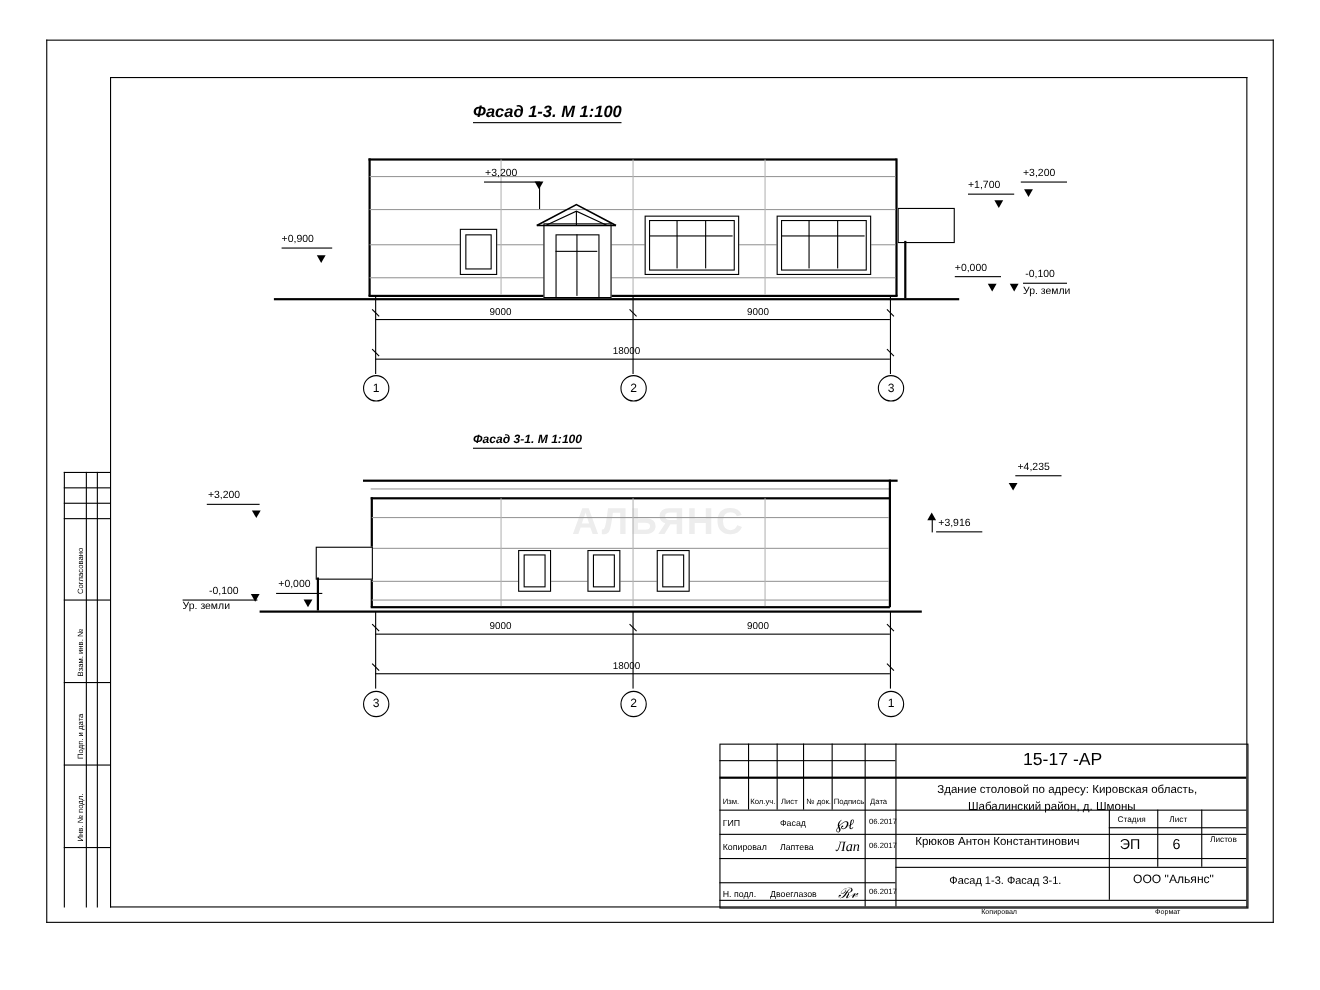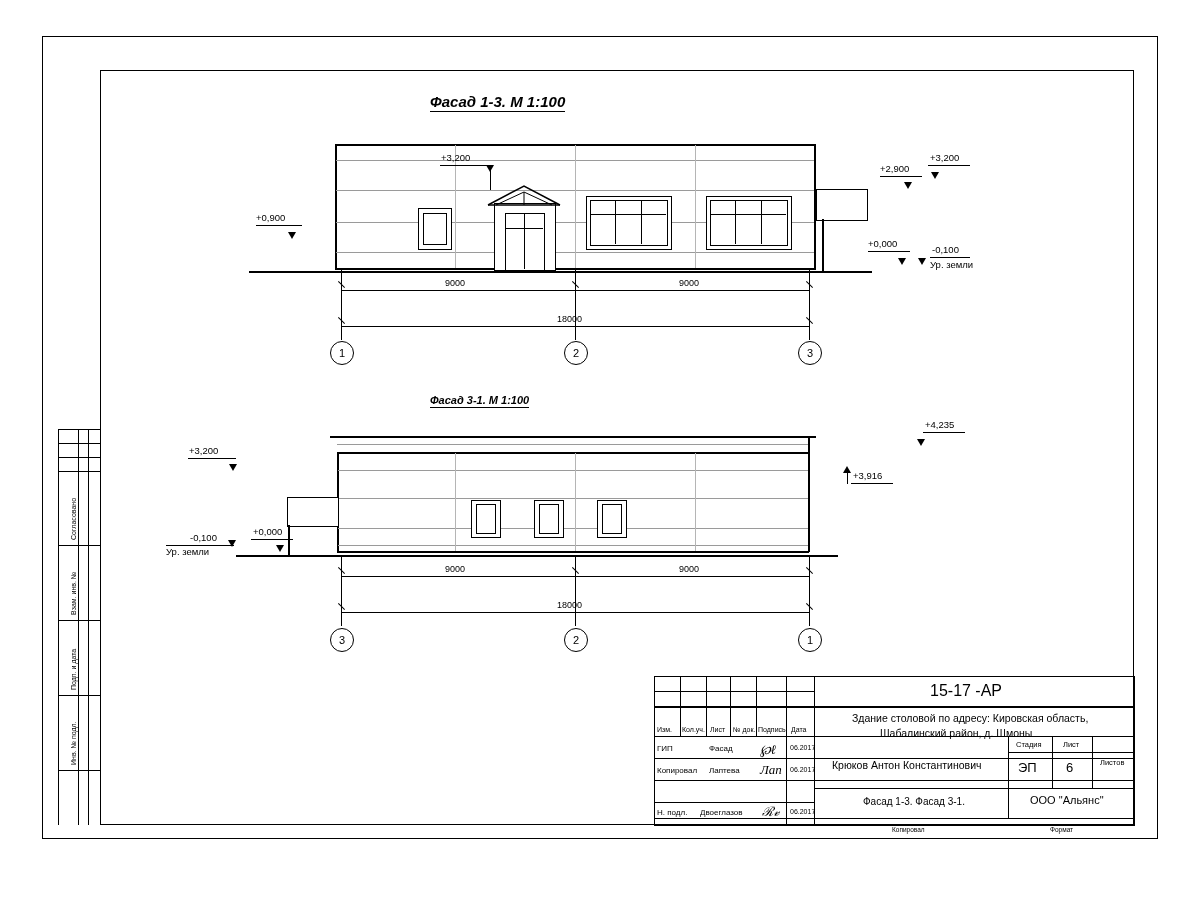--- a/index.html
+++ b/index.html
@@ -98,21 +98,21 @@
 
   <div class="lbl" style="left:441px;top:152px;">+3,200</div>
   <div class="ln" style="left:440px;top:165px;width:50px;height:1px;"></div>
   <div class="arrow-d" style="left:486px;top:165px;"></div>
   <div class="ln" style="left:490px;top:165px;width:1px;height:25px;"></div>
 
   <div class="lbl" style="left:256px;top:212px;">+0,900</div>
   <div class="ln" style="left:256px;top:225px;width:46px;height:1px;"></div>
   <div class="arrow-d" style="left:288px;top:232px;"></div>
 
-  <div class="lbl" style="left:880px;top:163px;">+2,900</div>
+  <div class="lbl" style="left:880px;top:163px;">+1,700</div>
   <div class="ln" style="left:880px;top:176px;width:42px;height:1px;"></div>
   <div class="arrow-d" style="left:904px;top:182px;"></div>
 
   <div class="lbl" style="left:930px;top:152px;">+3,200</div>
   <div class="ln" style="left:928px;top:165px;width:42px;height:1px;"></div>
   <div class="arrow-d" style="left:931px;top:172px;"></div>
 
   <div class="lbl" style="left:868px;top:238px;">+0,000</div>
   <div class="ln" style="left:868px;top:251px;width:42px;height:1px;"></div>
   <div class="arrow-d" style="left:898px;top:258px;"></div>
@@ -137,20 +137,21 @@
   <div class="ln" style="left:341px;top:270px;width:1px;height:70px;"></div>
   <div class="ln" style="left:575px;top:270px;width:1px;height:70px;"></div>
   <div class="ln" style="left:809px;top:270px;width:1px;height:70px;"></div>
 
   <div class="circ" style="left:330px;top:341px;">1</div>
   <div class="circ" style="left:564px;top:341px;">2</div>
   <div class="circ" style="left:798px;top:341px;">3</div>
 
   <div class="txt ital title-u" style="left:430px;top:394px;font-size:11px;">Фасад 3-1.  М 1:100</div>
 
+  <div class="wm" style="left:520px;top:455px;">АЛЬЯНС</div>
 
   <div class="ln" style="left:330px;top:436px;width:486px;height:2px;"></div>
   <div class="ln" style="left:337px;top:444px;width:472px;height:1px;background:#9a9a9a;"></div>
   <div class="ln" style="left:337px;top:452px;width:472px;height:1.5px;"></div>
   <div class="ln" style="left:337px;top:452px;width:1.5px;height:100px;"></div>
   <div class="ln" style="left:808px;top:436px;width:1.5px;height:116px;"></div>
   <div class="ln" style="left:337px;top:551px;width:472px;height:2px;"></div>
   <div class="ln" style="left:236px;top:555px;width:602px;height:2px;"></div>
 
   <div class="ln" style="left:338px;top:470px;width:470px;height:1px;background:#9a9a9a;"></div>

